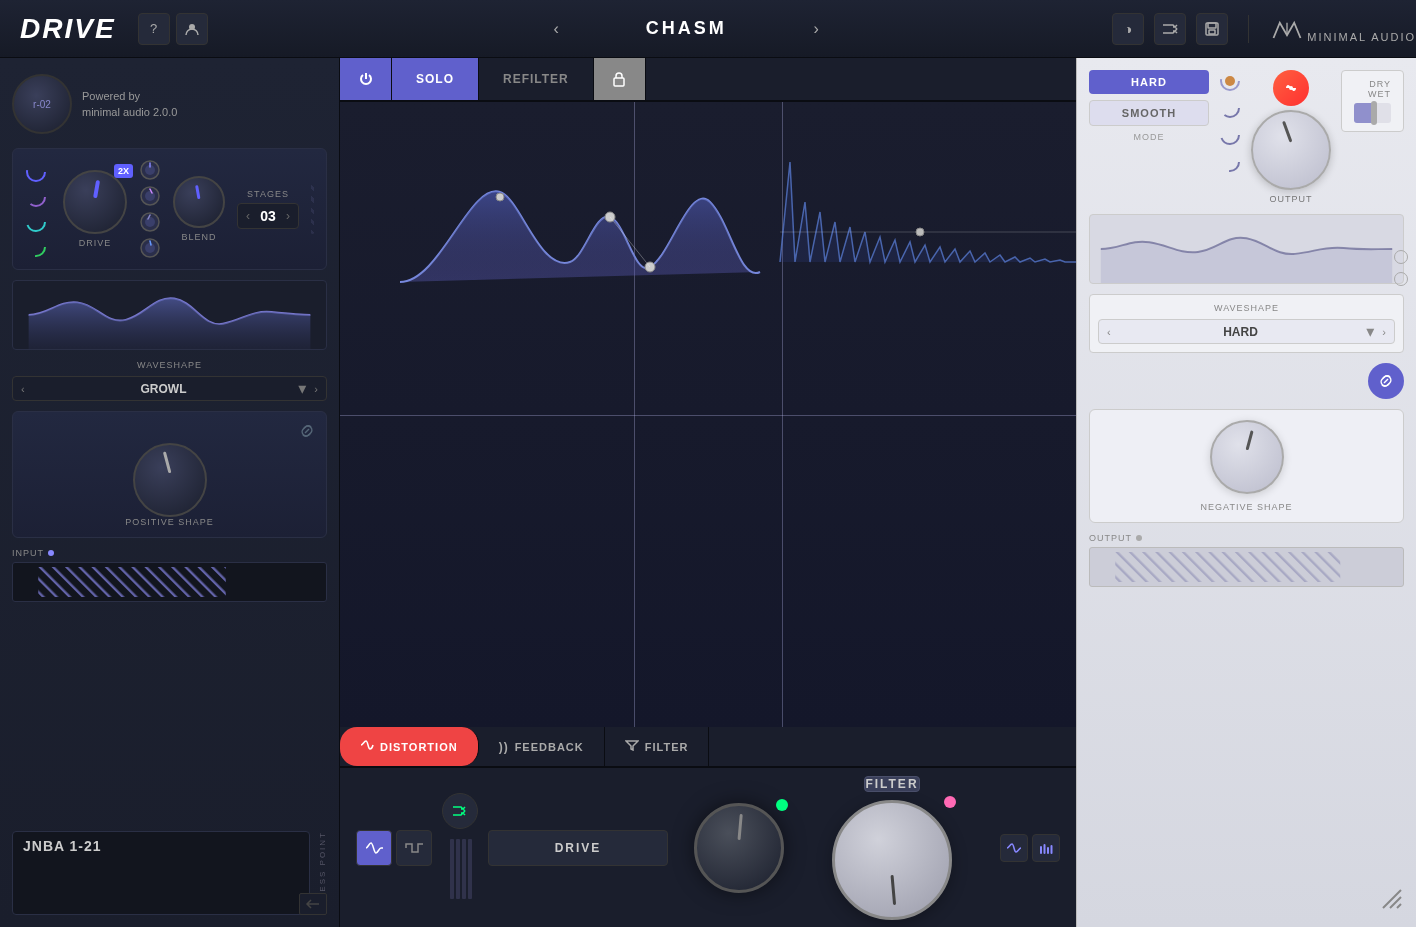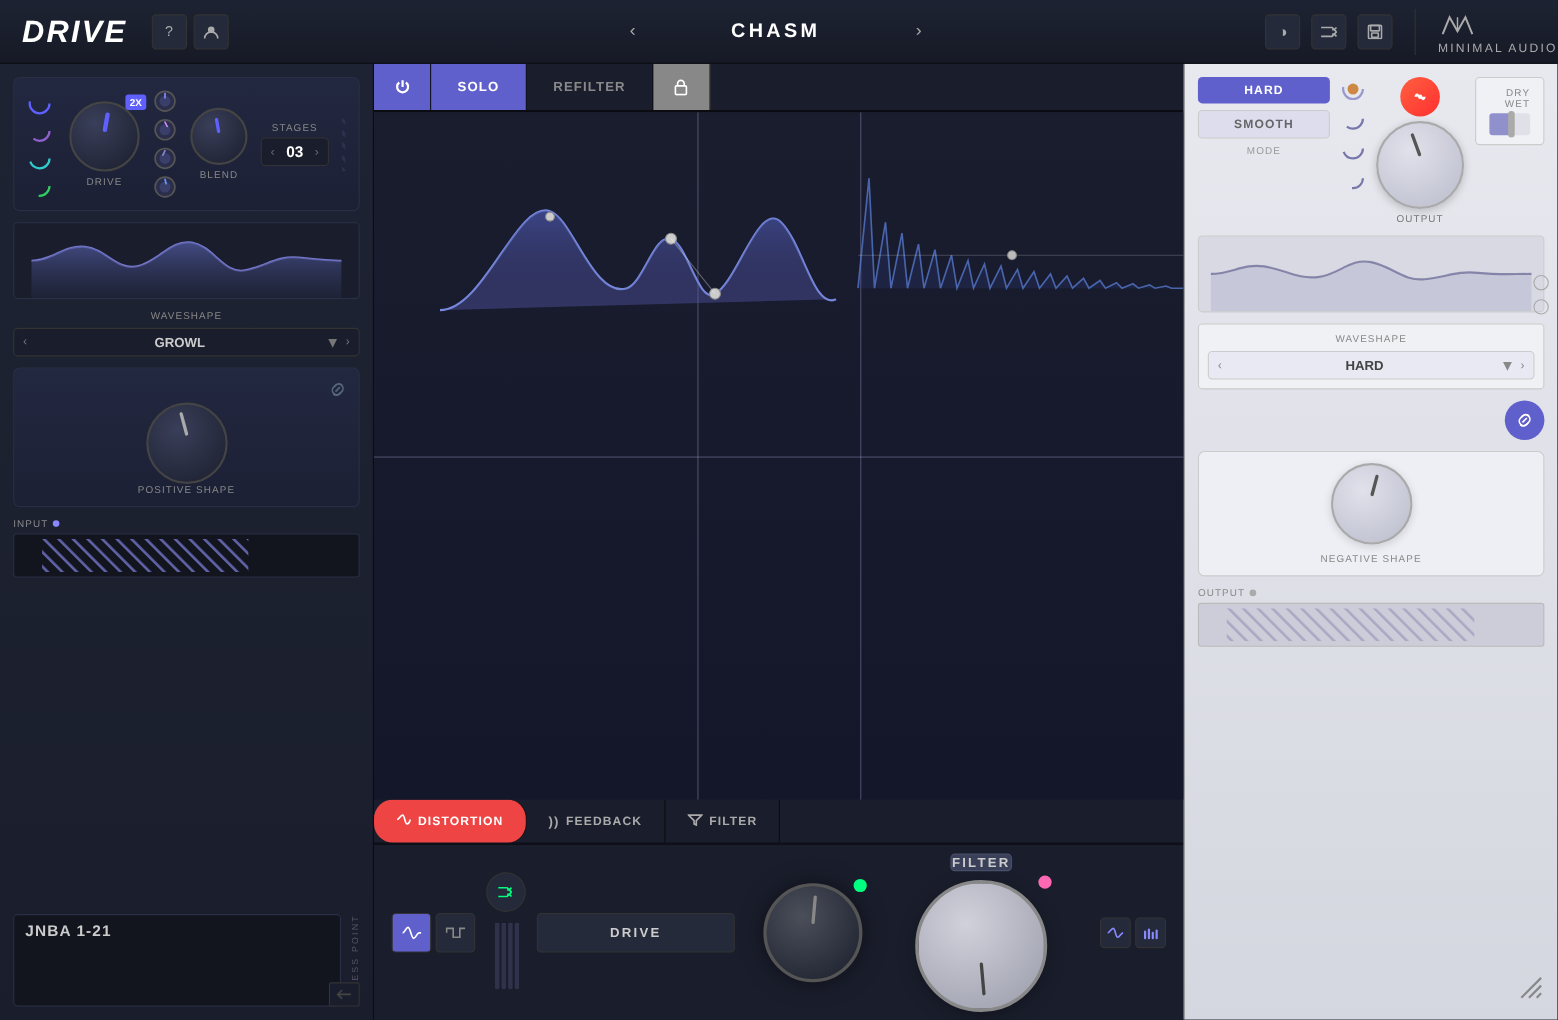--- a/index.html
+++ b/index.html
@@ -939,33 +939,44 @@
     </div>
     <div class="top-right-icon">
       <svg width="14" height="14" viewBox="0 0 14 14" fill="none" stroke="#aaa" stroke-width="1.5">
         <rect x="1" y="1" width="12" height="12" rx="1"></rect>
         <rect x="3" y="1" width="8" height="5" rx="0.5"></rect>
         <rect x="4" y="8" width="6" height="4" rx="0.5"></rect>
       </svg>
     </div>
   </div>
 
-  <div style="border-left:1px solid #333; padding-left:20px; display:flex; align-items:flex-start; gap:2px;flex-direction:column;">
+  <div style="border-left:1px solid #333; padding-left:20px; display:flex; align-items:flex-end; gap:2px;">
     <svg class="ma-logo-icon" viewBox="0 0 40 30" fill="none">
       <path d="M5 25 L12 8 L20 22 L28 8 L35 25" stroke="#aaa" stroke-width="2" fill="none"></path>
       <path d="M20 22 L20 8" stroke="#aaa" stroke-width="1.5"></path>
     </svg>
     <span style="font-size:11px; color:#aaa; letter-spacing:2px;">MINIMAL AUDIO</span>
   </div>
 </div>
 
 <div class="content-row">
 
   <div class="left-panel">
 
+    <div class="preset-info">
+      <div class="preset-knob-circle">
+        <span style="font-size:10px; color:#8888cc;">r-02</span>
+      </div>
+      <div>
+        <div class="preset-info-text">
+          <span>Powered by</span><br>
+          <span>minimal audio 2.0.0</span>
+        </div>
+      </div>
+    </div>
 
     <div class="drive-top-section">
 
       <div class="arc-knob-indicators">
         <svg width="22" height="22" viewBox="0 0 22 22">
           <circle cx="11" cy="11" r="9" fill="none" stroke="#6060ff" stroke-width="2" stroke-dasharray="30 28"></circle>
         </svg>
         <svg width="22" height="22" viewBox="0 0 22 22">
           <circle cx="11" cy="11" r="9" fill="none" stroke="#9060cc" stroke-width="2" stroke-dasharray="20 38"></circle>
         </svg>

